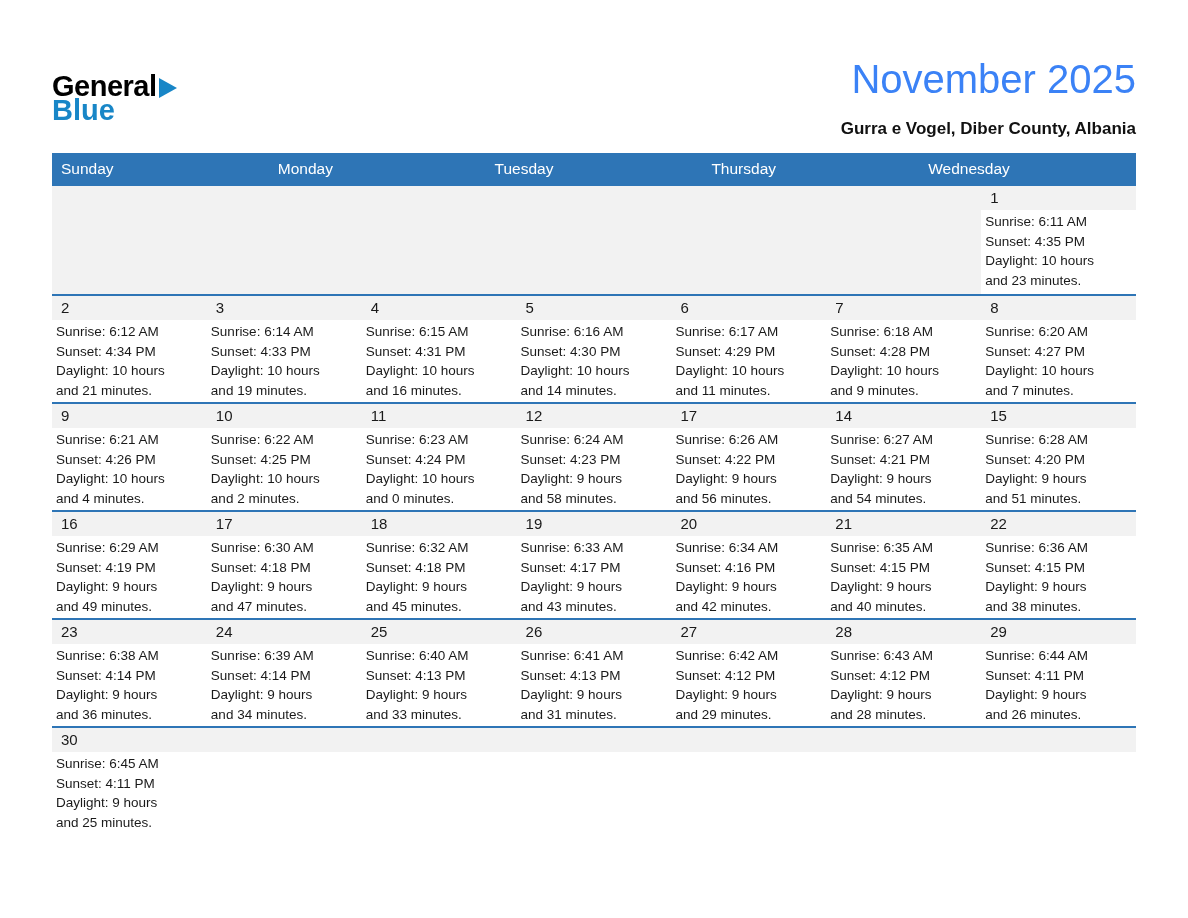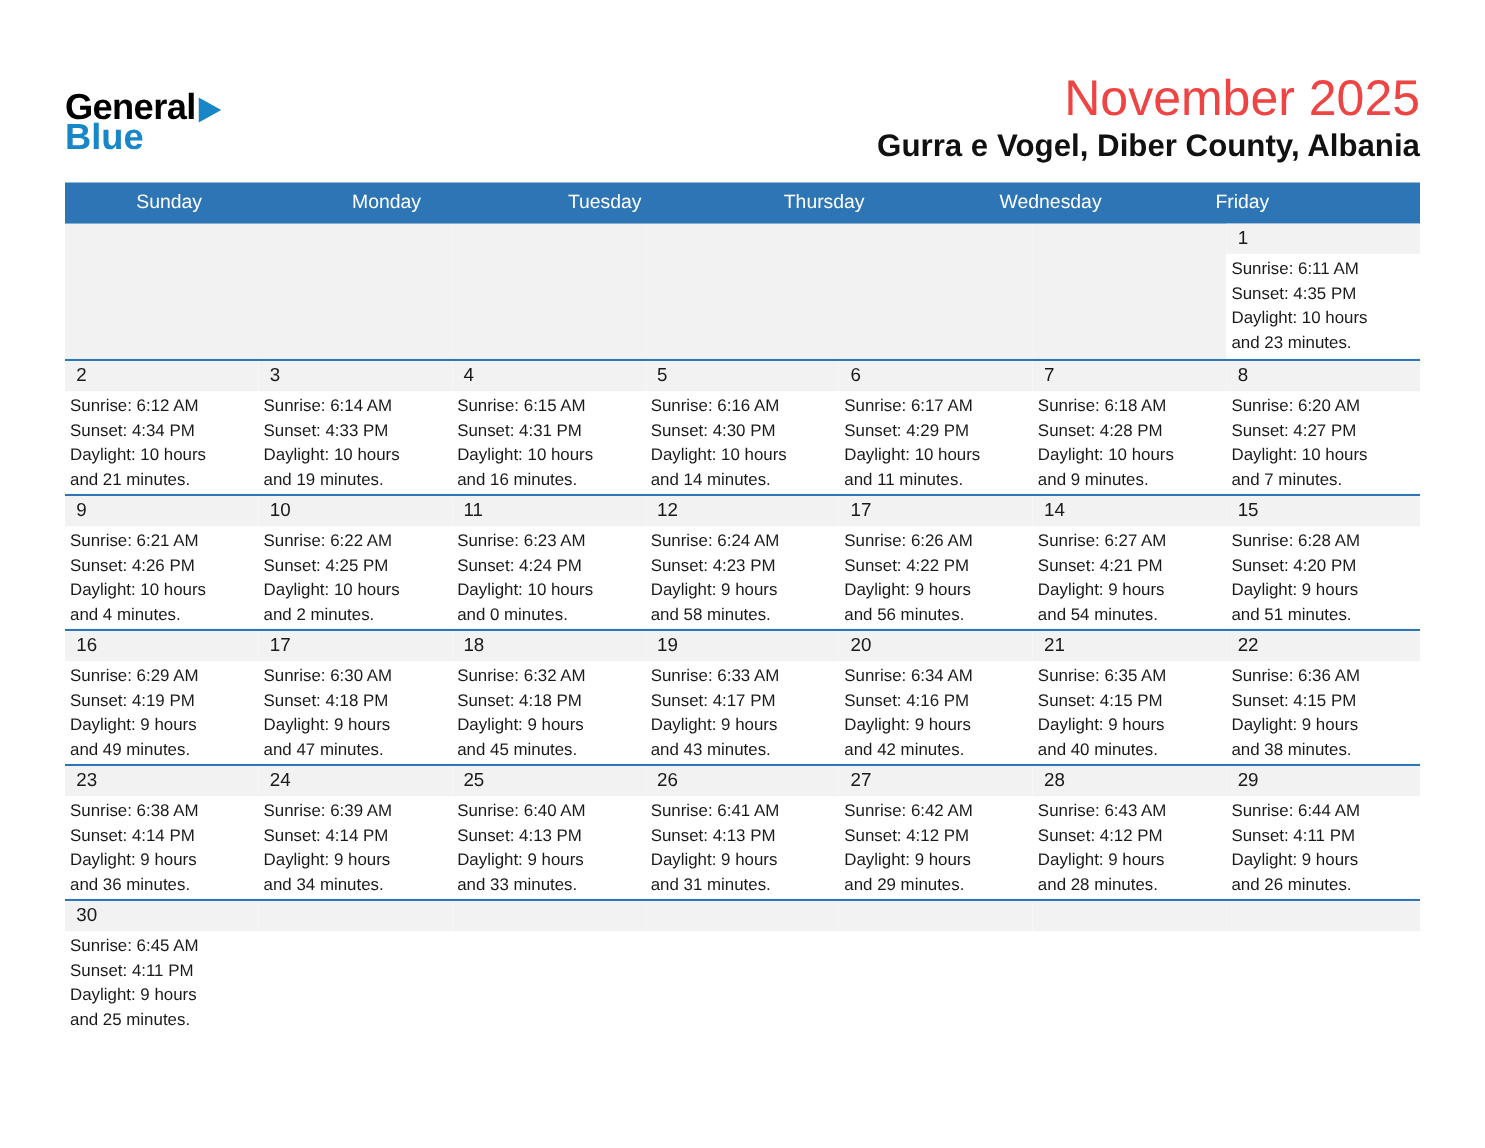--- a/index.html
+++ b/index.html
@@ -38,25 +38,25 @@
     margin-left: 2px;
     margin-top: 6px;
   }
   .logo-row2 {
     font-size: 29px;
     font-weight: bold;
     color: var(--logo-blue, #1886C7);
     margin-top: -5px;
   }
   .titles { text-align: right; }
-  .title { font-size: 40px; font-weight: 400; color: #ef4444; line-height: 1.15; }
-  .subtitle { font-size: 25px; font-weight: bold; color: #111; margin-top: 1px; }
+  .title { font-size: 40px; font-weight: 400; color: #3b82f6; line-height: 1.15; }
+  .subtitle { font-size: 17px; font-weight: bold; color: #111; margin-top: 17px; }
 
   
-  .cal-header { display: flex; background: var(--hdr, #2E75B6); padding-left: 48px; }
+  .cal-header { display: flex; background: var(--hdr, #2E75B6); }
   .cal-header .hcell {
     flex: 1;
     color: #ffffff;
     font-size: 15.5px;
     padding: 7px 0 8px 9px;
   }
   .week-row {
     display: flex;
     border-top: 2px solid var(--hdr, #2E75B6);
     min-height: 108px;
@@ -103,21 +103,20 @@
       <div class="subtitle">Gurra e Vogel, Diber County, Albania</div>
     </div>
   </div>
 
   <div class="cal-header">
     <div class="hcell">Sunday</div>
     <div class="hcell">Monday</div>
     <div class="hcell">Tuesday</div>
     <div class="hcell">Thursday</div>
     <div class="hcell">Wednesday</div>
-    <div class="hcell">Friday</div>
   </div>
 
   <div id="calendar-grid">
       <div class="week-row">
         <div class="day-cell empty-full">
           <div class="date-strip"></div>
           <div class="day-content"></div>
         </div>
         <div class="day-cell empty-full">
           <div class="date-strip"></div>

